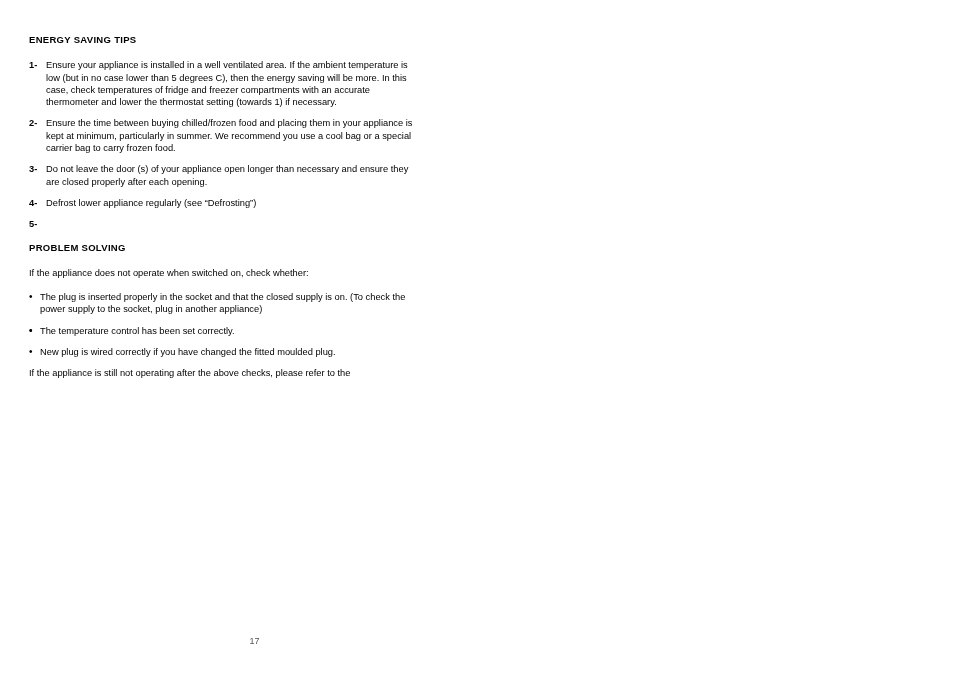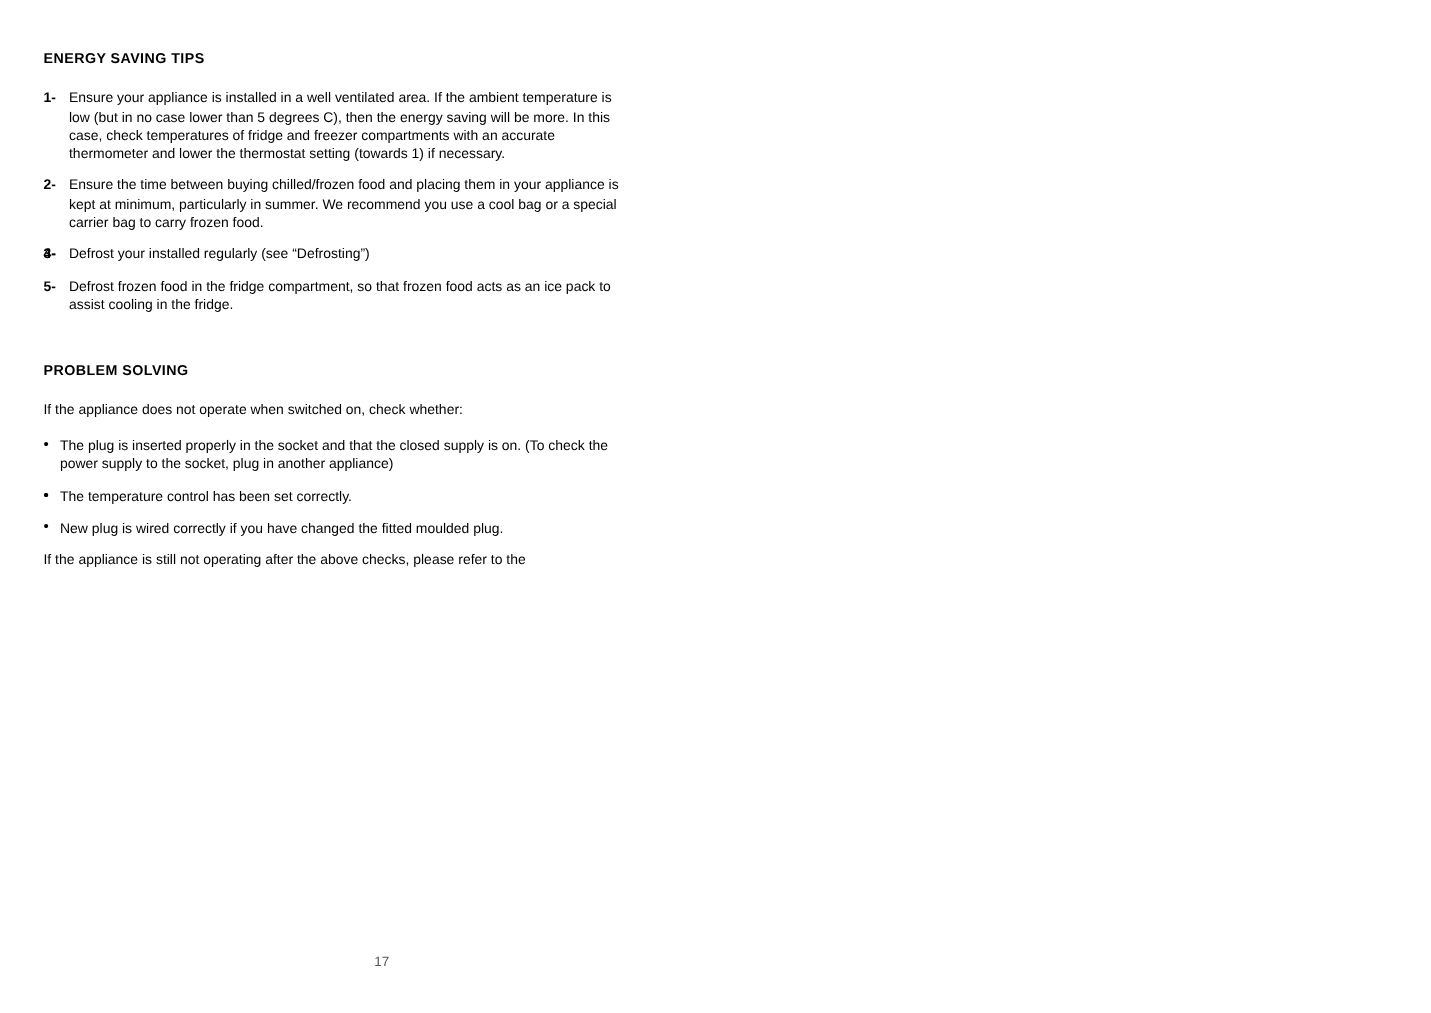--- a/index.html
+++ b/index.html
@@ -115,28 +115,28 @@
         <div class="numbered">
           <span class="num">1-</span>
           <span>Ensure your appliance is installed in a well ventilated area. If the ambient temperature is low (but in no case lower than 5 degrees C), then the energy saving will be more. In this case, check temperatures of fridge and freezer compartments with an accurate thermometer and lower the thermostat setting (towards 1) if necessary.</span>
         </div>
         <div class="numbered">
           <span class="num">2-</span>
           <span>Ensure the time between buying chilled/frozen food and placing them in your appliance is kept at minimum, particularly in summer. We recommend you use a cool bag or a special carrier bag to carry frozen food.</span>
         </div>
         <div class="numbered">
           <span class="num">3-</span>
+          <span>Do not leave the door (s) of your appliance open longer than necessary and ensure they are closed properly after each opening.</span>
         </div>
         <div class="numbered">
           <span class="num">4-</span>
-          <span>Defrost your installed regularly (see “Defrosting”)</span>
+          <span>Defrost lower appliance regularly (see “Defrosting”)</span>
         </div>
         <div class="numbered">
           <span class="num">5-</span>
-          <span>Defrost frozen food in the fridge compartment, so that frozen food acts as an ice pack to assist cooling in the fridge.</span>
         </div>
       </div>
 
       <div class="sec-gap"></div>
 
       <div class="heading">PROBLEM SOLVING</div>
 
       <p class="para">If the appliance does not operate when switched on, check whether:</p>
 
       <div>

